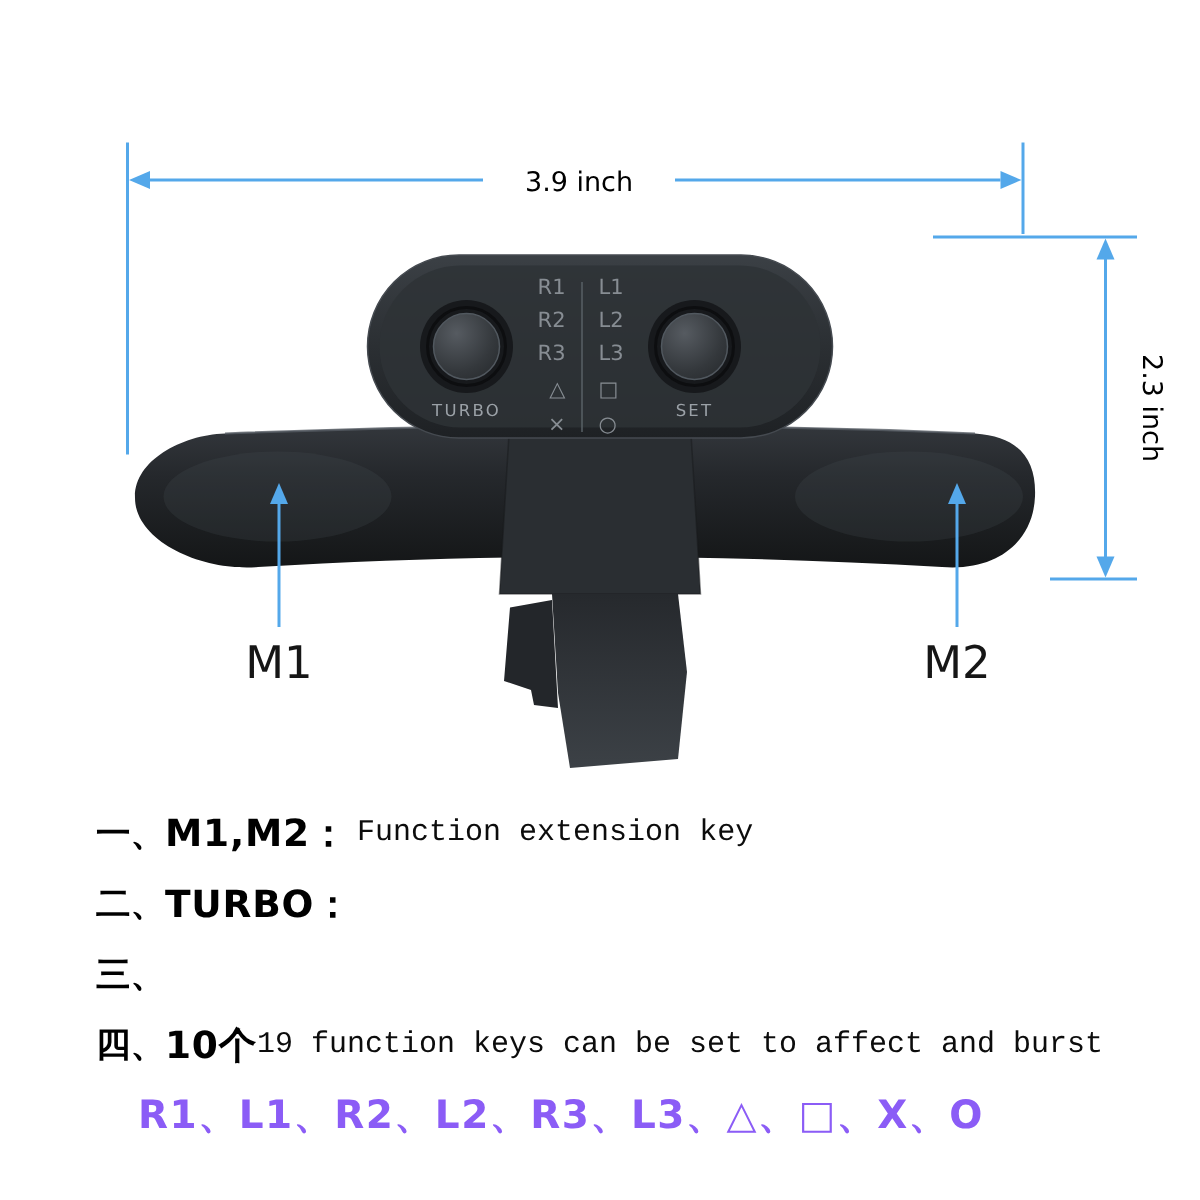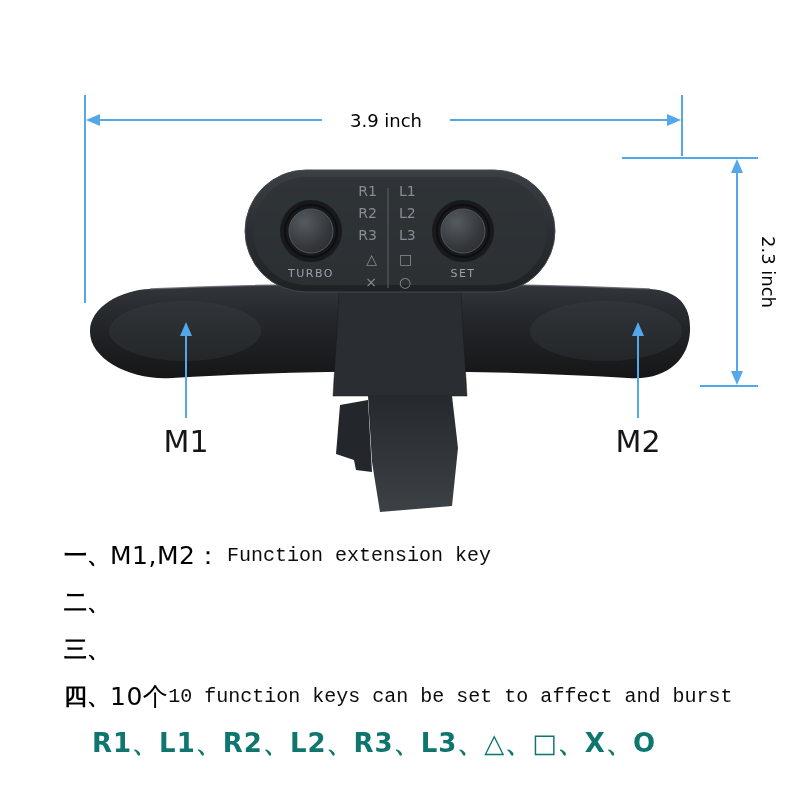--- a/index.html
+++ b/index.html
@@ -13,24 +13,24 @@
   .figure-svg { position:absolute; top:0; left:0; display:block; }
   svg text { font-family:"DejaVu Sans","Liberation Sans",sans-serif; }
   .dim-label { font-size:18px; fill:#000; }
   .paddle-label { font-size:30px; fill:#161616; }
   .grid-label { font-size:14px; fill:#878d93; }
   .btn-label { font-size:11px; fill:#9ba1a7; letter-spacing:1.5px; }
 
   .desc { position:absolute; left:0; top:532px; width:800px; display:flex; flex-direction:column; }
   .desc-line { height:47px; display:flex; align-items:center; padding-left:64px; white-space:nowrap; }
   .prefix   { font-size:23px; font-weight:700; color:#000; }
-  .bold-part{ font-size:25px; font-weight:400; color:#000; letter-spacing:0.5px;text-align:right; }
+  .bold-part{ font-size:25px; font-weight:700; color:#000; letter-spacing:0.5px;text-align:right; }
   .mono-part{ font-size:20px; font-family:"Liberation Mono","DejaVu Sans Mono",monospace; color:#0c0c0c; margin-left:6px; }
   .keys-line{ padding-left:92px; }
-  .keys-text{ font-size:26px; font-weight:700; letter-spacing:1px; color:#0f766e; }
+  .keys-text{ font-size:26px; font-weight:700; letter-spacing:1px; color:#8b5cf6; }
 </style>
 </head>
 <body>
 
 <div class="canvas">
 
   <svg class="figure-svg" width="800" height="520" viewBox="0 0 800 520">
     <defs>
       <linearGradient id="gOval" x1="0" y1="0" x2="0" y2="1">
         <stop offset="0" stop-color="#3b4045"></stop>
@@ -118,27 +118,28 @@
   </svg>
 
   <div class="desc">
     <div class="desc-line">
       <span class="prefix">一、</span>
       <span class="bold-part">M1,M2：</span>
       <span class="mono-part">Function extension key</span>
     </div>
     <div class="desc-line">
       <span class="prefix">二、</span>
+      <span class="bold-part">TURBO：</span>
     </div>
     <div class="desc-line">
       <span class="prefix">三、</span>
     </div>
     <div class="desc-line">
       <span class="prefix">四、</span>
       <span class="bold-part">10个</span>
-      <span class="mono-part" style="margin-left:0;">10 function keys can be set to affect and burst</span>
+      <span class="mono-part" style="margin-left:0;">19 function keys can be set to affect and burst</span>
     </div>
     <div class="desc-line keys-line">
       <span class="keys-text">R1、L1、R2、L2、R3、L3、△、□、X、O</span>
     </div>
   </div>
 
 </div>
 
 </body></html>

